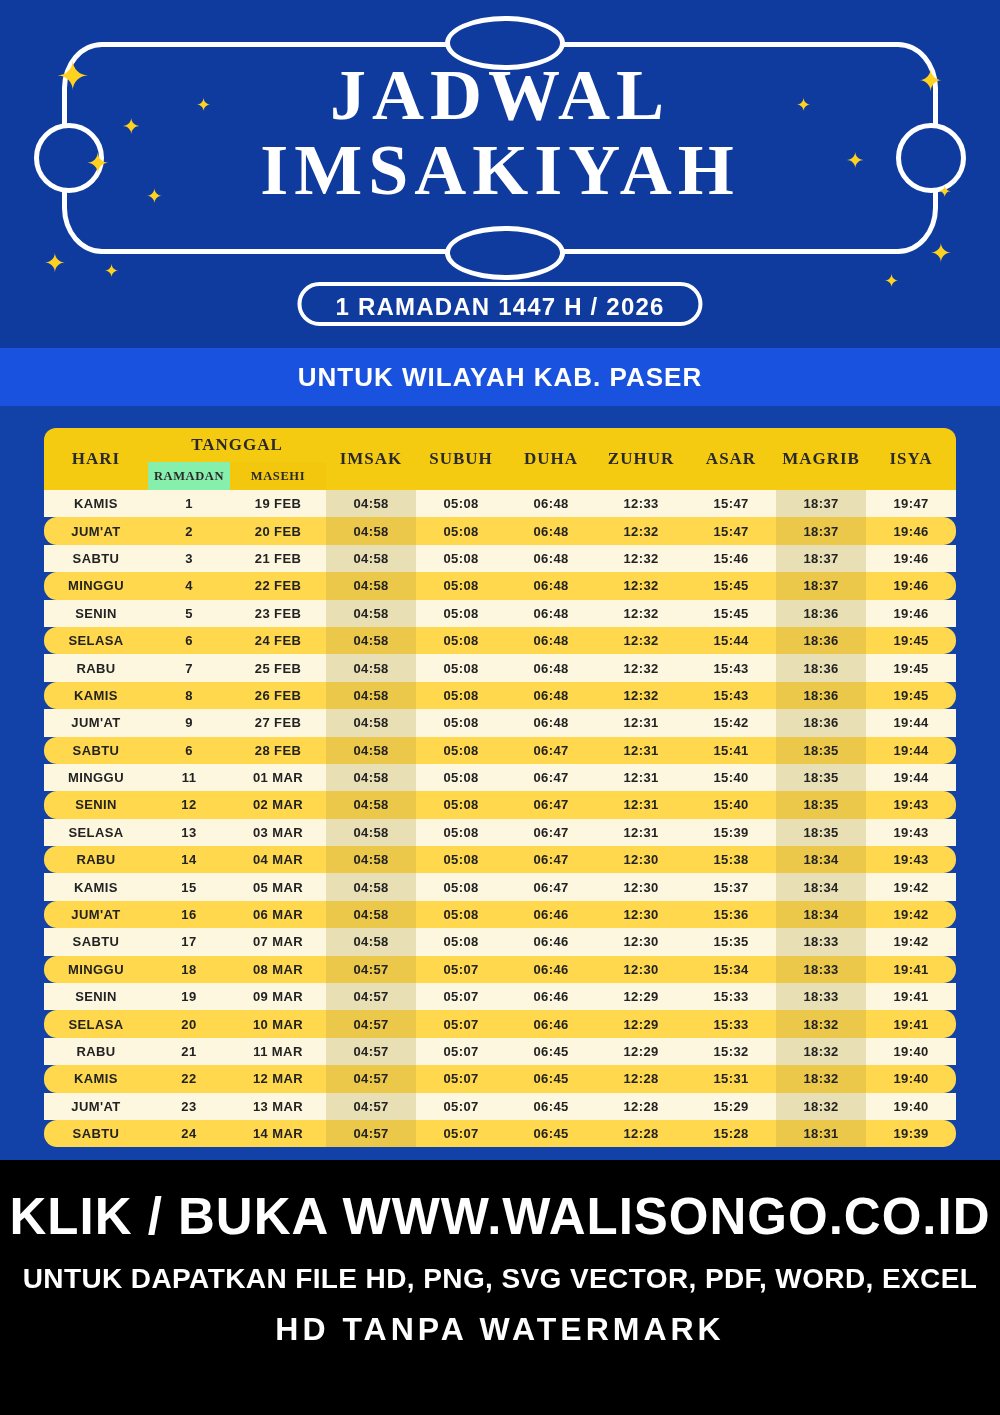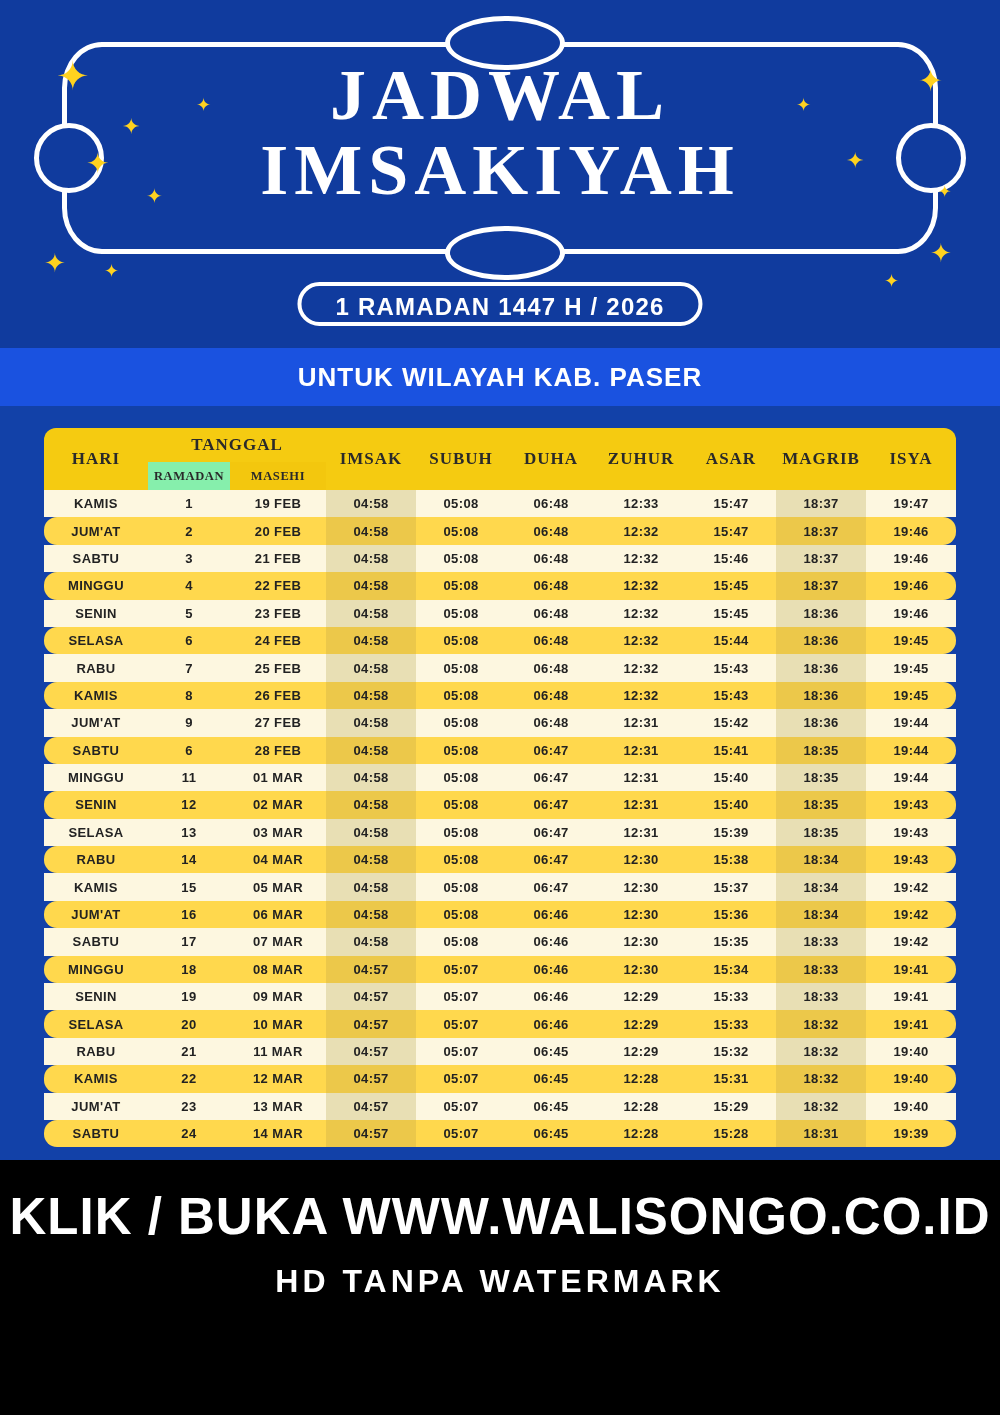--- a/index.html
+++ b/index.html
@@ -549,14 +549,15 @@
           <td class="asar">15:28</td>
           <td class="band">18:31</td>
           <td class="isya">19:39</td>
         </tr>
       </tbody>
   </table>
 </div>
 
 <div class="footer">
   <div class="f1">KLIK / BUKA WWW.WALISONGO.CO.ID</div>
+  <div class="f2">UNTUK DAPATKAN FILE HD, PNG, SVG VECTOR, PDF, WORD, EXCEL</div>
   <div class="f3">HD TANPA WATERMARK</div>
 </div>
 
 </body></html>

